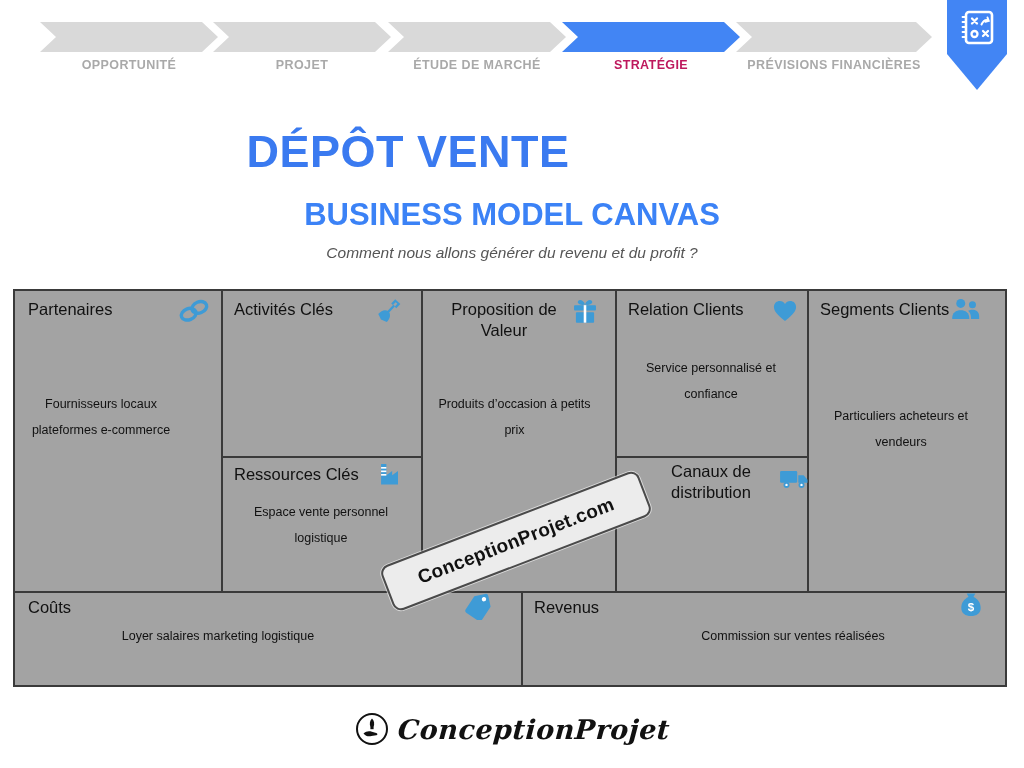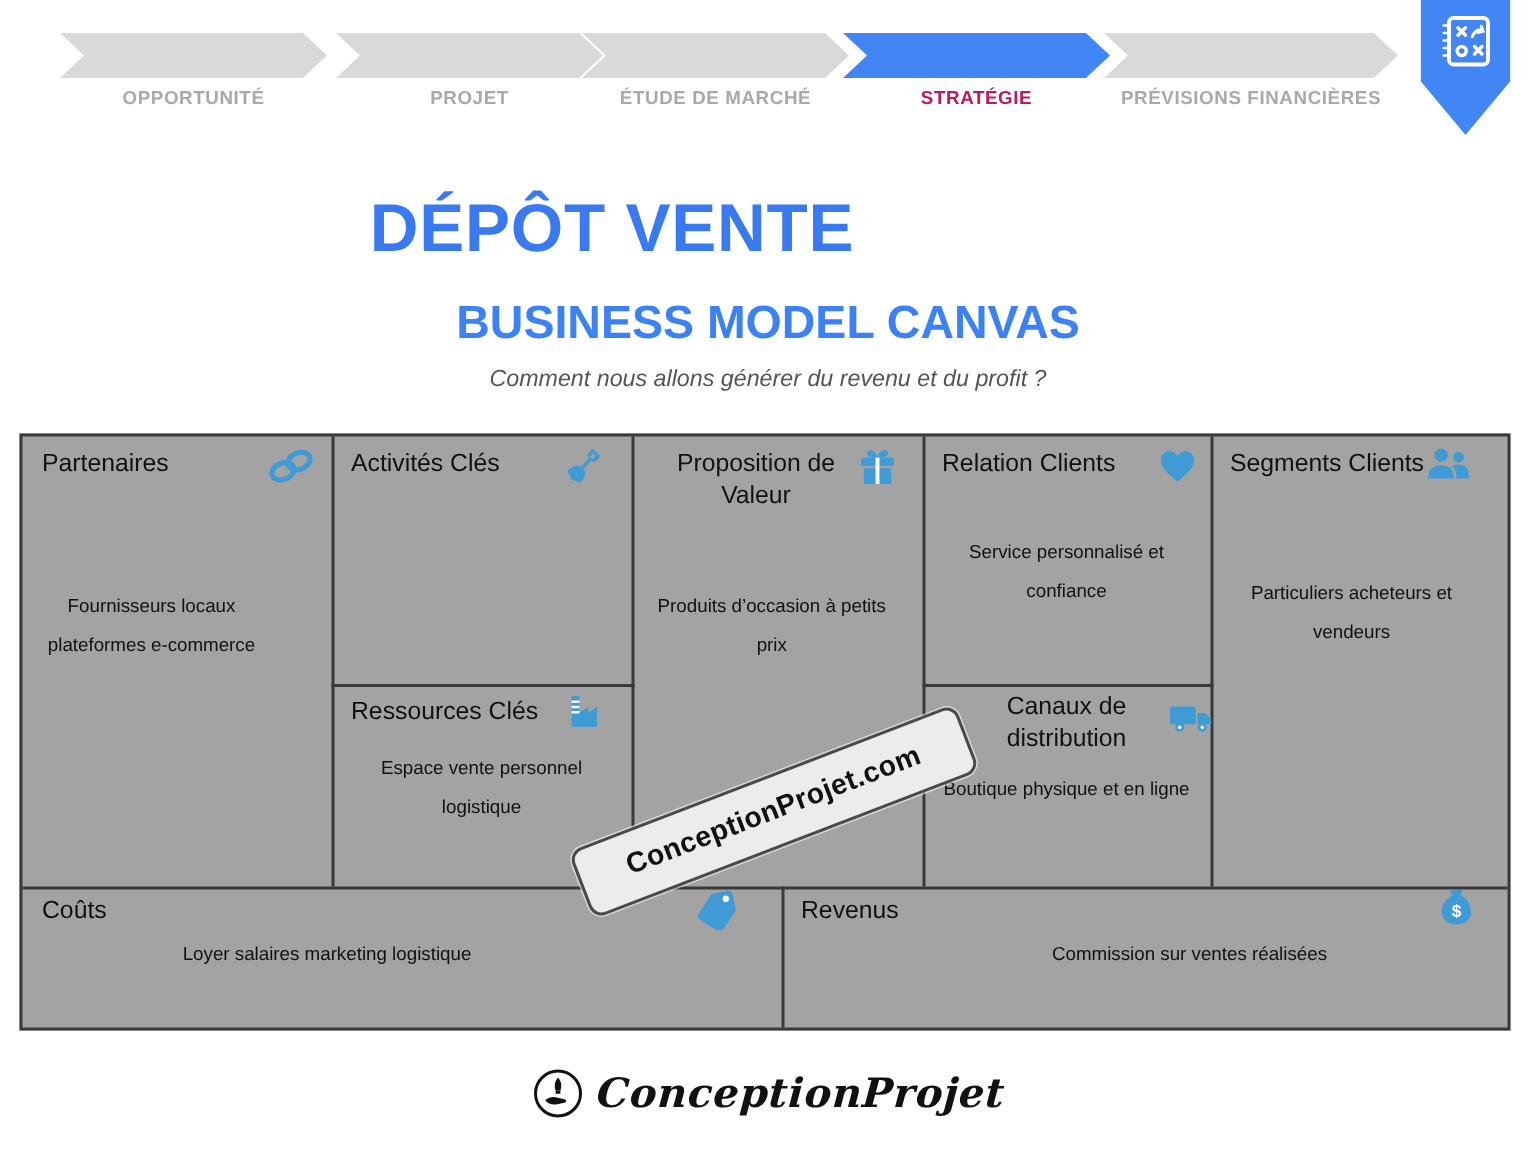--- a/index.html
+++ b/index.html
@@ -12,21 +12,21 @@
     position:absolute;top:22px;height:30px;
     clip-path:polygon(0 0, calc(100% - 16px) 0, 100% 50%, calc(100% - 16px) 100%, 0 100%, 16px 50%);
     background:#d9d9d9;
   }
   .step-arrow.active{background:#4285f4;}
   .step-label{
     position:absolute;top:58px;height:16px;text-align:center;
     font-size:12.5px;font-weight:bold;color:#a9a9a9;letter-spacing:.4px;white-space:nowrap;
   }
   .step-label.active{color:#be185d;}
-  .s1{left:40px;width:178px;} .s2{left:224px;width:178px;} .s3{left:388px;width:178px;}
+  .s1{left:40px;width:178px;} .s2{left:213px;width:178px;} .s3{left:388px;width:178px;}
   .s4{left:562px;width:178px;} .s5{left:736px;width:196px;}
   .ribbon{
     position:absolute;left:947px;top:0;width:60px;height:90px;background:#4285f4;
     clip-path:polygon(0 0,100% 0,100% 60%,50% 100%,0 60%);
   }
   .ribbon svg{position:absolute;left:11px;top:8px;}
   
   .main-title{
     position:absolute;left:0;top:126px;width:816px;text-align:center;
     font-size:45px;font-weight:bold;color:#3a7af0;letter-spacing:.5px;
@@ -166,32 +166,31 @@
   <svg class="cell-icon" style="left:764px;top:177px;" width="30" height="22" viewBox="0 0 28 20">
     <g fill="#3e9bd6">
       <rect x="1" y="2.5" width="16" height="11" rx="1.2"></rect>
       <path d="M18 6.5 h5 l3.6 4.2 v2.8 h-8.6 z"></path>
       <circle cx="7" cy="15.5" r="2.8"></circle>
       <circle cx="21" cy="15.5" r="2.8"></circle>
     </g>
     <circle cx="7" cy="15.5" r="1.1" fill="#fff"></circle>
     <circle cx="21" cy="15.5" r="1.1" fill="#fff"></circle>
   </svg>
-  <div class="cell-content" style="left:600px;width:192px;top:222px;">Boutique physique et en ligne</div>
 
   <div class="cell-title" style="left:805px;top:8px;">Segments Clients</div>
   <svg class="cell-icon" style="left:934px;top:5px;" width="32" height="26" viewBox="0 0 30 24">
     <g fill="#3e9bd6">
       <circle cx="11" cy="6.8" r="4.2"></circle>
       <path d="M3 20.5 c0 -5 3.5 -7.4 8 -7.4 s8 2.4 8 7.4 v0.8 H3 z"></path>
       <circle cx="22" cy="8" r="3.3"></circle>
       <path d="M20.6 21.3 v-0.8 c0 -3 -0.9 -5.3 -2.7 -6.8 c1.1 -0.7 2.5 -1.1 4.1 -1.1 c3.9 0 6.3 2.1 6.3 6.4 v2.3 z"></path>
     </g>
   </svg>
-  <div class="cell-content" style="left:806px;width:160px;top:91px;">Particuliers acheteurs et vendeurs</div>
+  <div class="cell-content" style="left:806px;width:160px;top:112px;">Particuliers acheteurs et vendeurs</div>
 
   <div class="cell-title" style="left:13px;top:306px;">Coûts</div>
   <svg class="cell-icon" style="left:448px;top:302px;" width="32" height="27" viewBox="0 0 26 22">
     <g transform="rotate(-12 13 11)">
       <path d="M2 11 L11 2 h9 a2.2 2.2 0 0 1 2.2 2.2 v9 L13 22.2 a2.2 2.2 0 0 1 -3.1 0 L2 14.1 a2.2 2.2 0 0 1 0 -3.1 z" fill="#3e9bd6"></path>
       <circle cx="18.2" cy="6" r="1.8" fill="#ffffff"></circle>
     </g>
   </svg>
   <div class="cell-content" style="left:0;width:406px;top:332px;">Loyer salaires marketing logistique</div>
 

